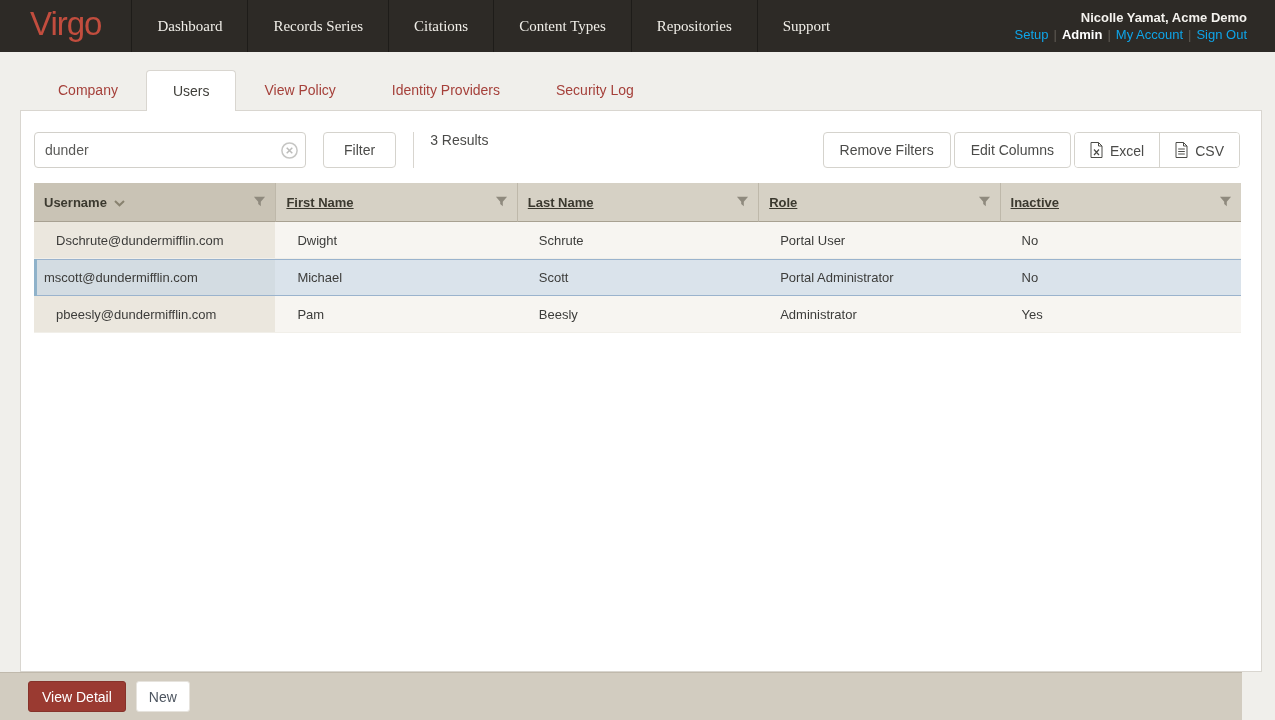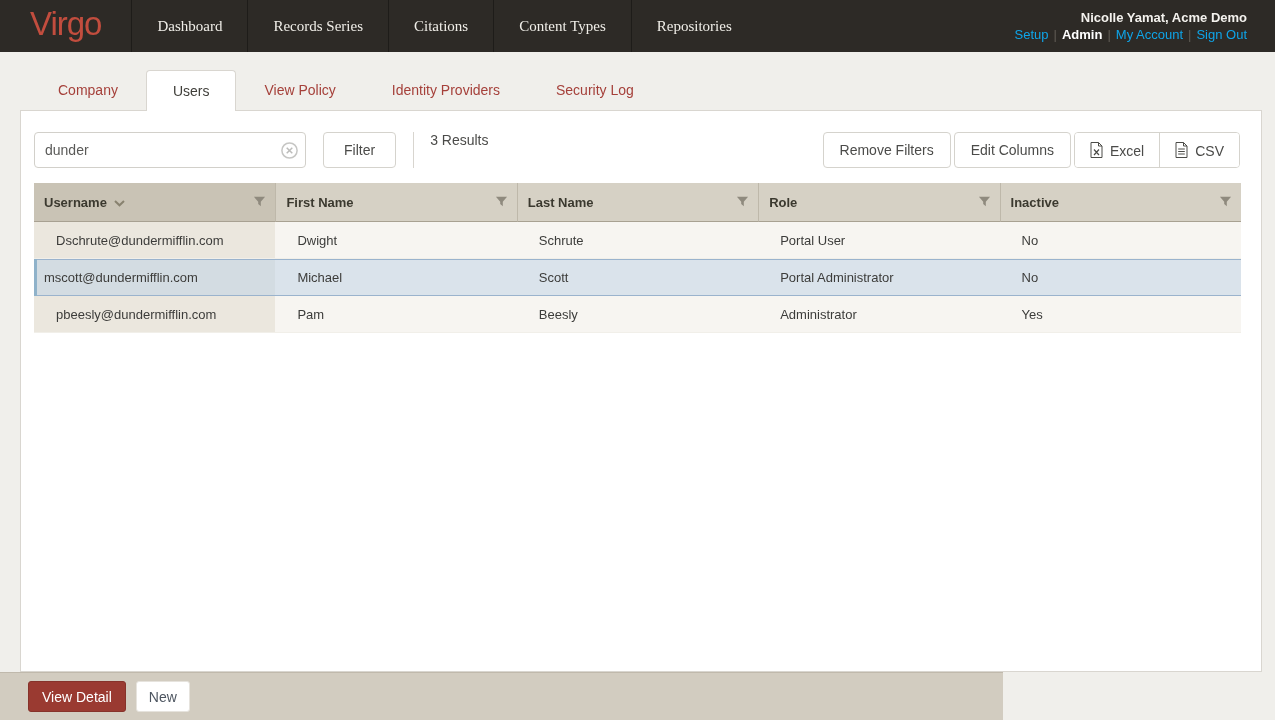--- a/index.html
+++ b/index.html
@@ -161,21 +161,21 @@
     text-align: left;
     font-weight: bold;
     color: #3b392f;
     padding: 0 10px;
     border-bottom: 1px solid #a8a192;
     position: relative;
     cursor: pointer;
     white-space: nowrap;
   }
   .grid th.sorted { background: #c9c3b5; }
-  .grid th + th { border-left: 1px solid #beb8aa; }
+  .grid th + th { border-left: 1px solid #beb8aa; text-decoration: underline; }
   .grid th .hdr-inner { display: flex; align-items: center; gap: 7px; }
   .grid th .funnel {
     position: absolute; right: 9px; top: 12px;
     cursor: pointer;
   }
   .grid td {
     height: 37px;
     padding: 0 22px;
     color: #3c3c3a;
     background: #f7f5f1;
@@ -193,21 +193,21 @@
     background: #d3dce2;
     box-shadow: inset 3px 0 0 #8fb2ca, inset 0 1px 0 #9ab3cd, inset 0 -1px 0 #9ab3cd;
     padding-left: 10px;
   }
   .grid tbody tr { cursor: pointer; }
 
   
   .footer {
     position: absolute;
     left: 0; top: 672px;
-    width: 1003px; height: 48px;
+    width: 1242px; height: 48px;
     background: #d2ccc0;
     border-top: 1px solid #c0b9ac;
     display: flex;
     align-items: center;
     padding-left: 28px;
     gap: 10px;
   }
   .footer .primary {
     background: #9a3a31;
     border: 1px solid #86322a;
@@ -234,20 +234,21 @@
 </head>
 <body>
 
 <header class="topnav">
   <div class="logo">Virgo</div>
   <div class="nav-item">Dashboard</div>
   <div class="nav-item">Records Series</div>
   <div class="nav-item">Citations</div>
   <div class="nav-item">Content Types</div>
   <div class="nav-item">Repositories</div>
+  <div class="nav-item">Support</div>
   <div class="nav-user">
     <div class="display">Nicolle Yamat, Acme Demo</div>
     <div class="nav-links">
       <a>Setup</a><span class="sep">|</span><a class="current">Admin</a><span class="sep">|</span><a>My Account</a><span class="sep">|</span><a>Sign Out</a>
     </div>
   </div>
 </header>
 
 <nav class="tabs">
   <div class="tab">Company</div>

